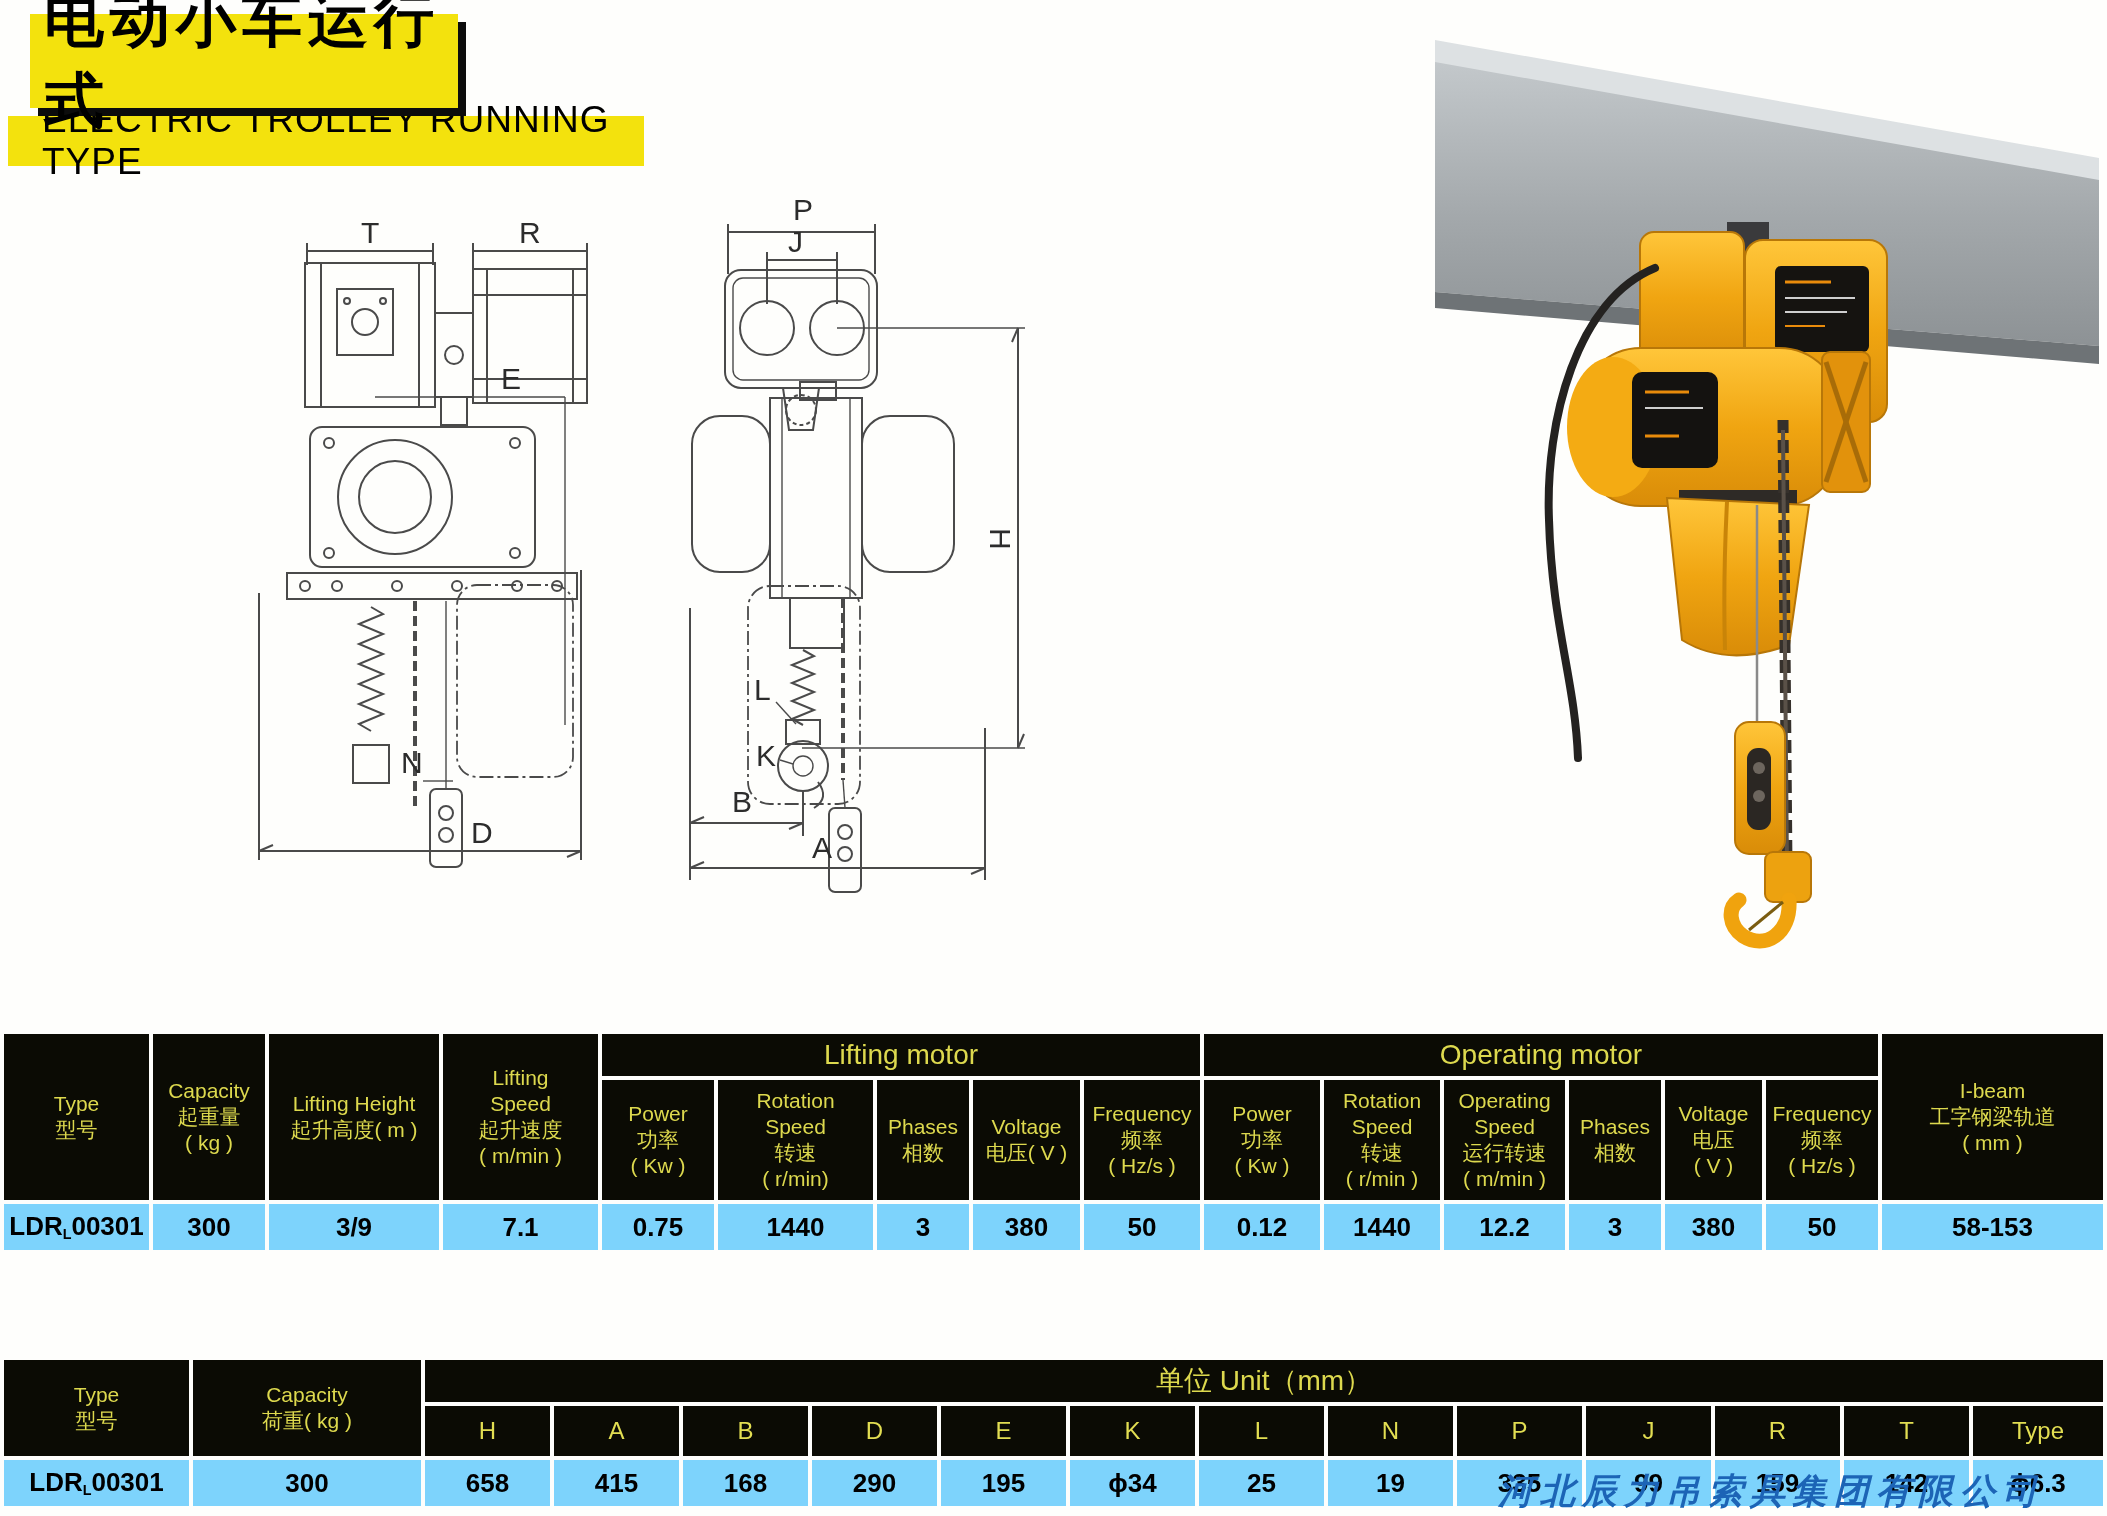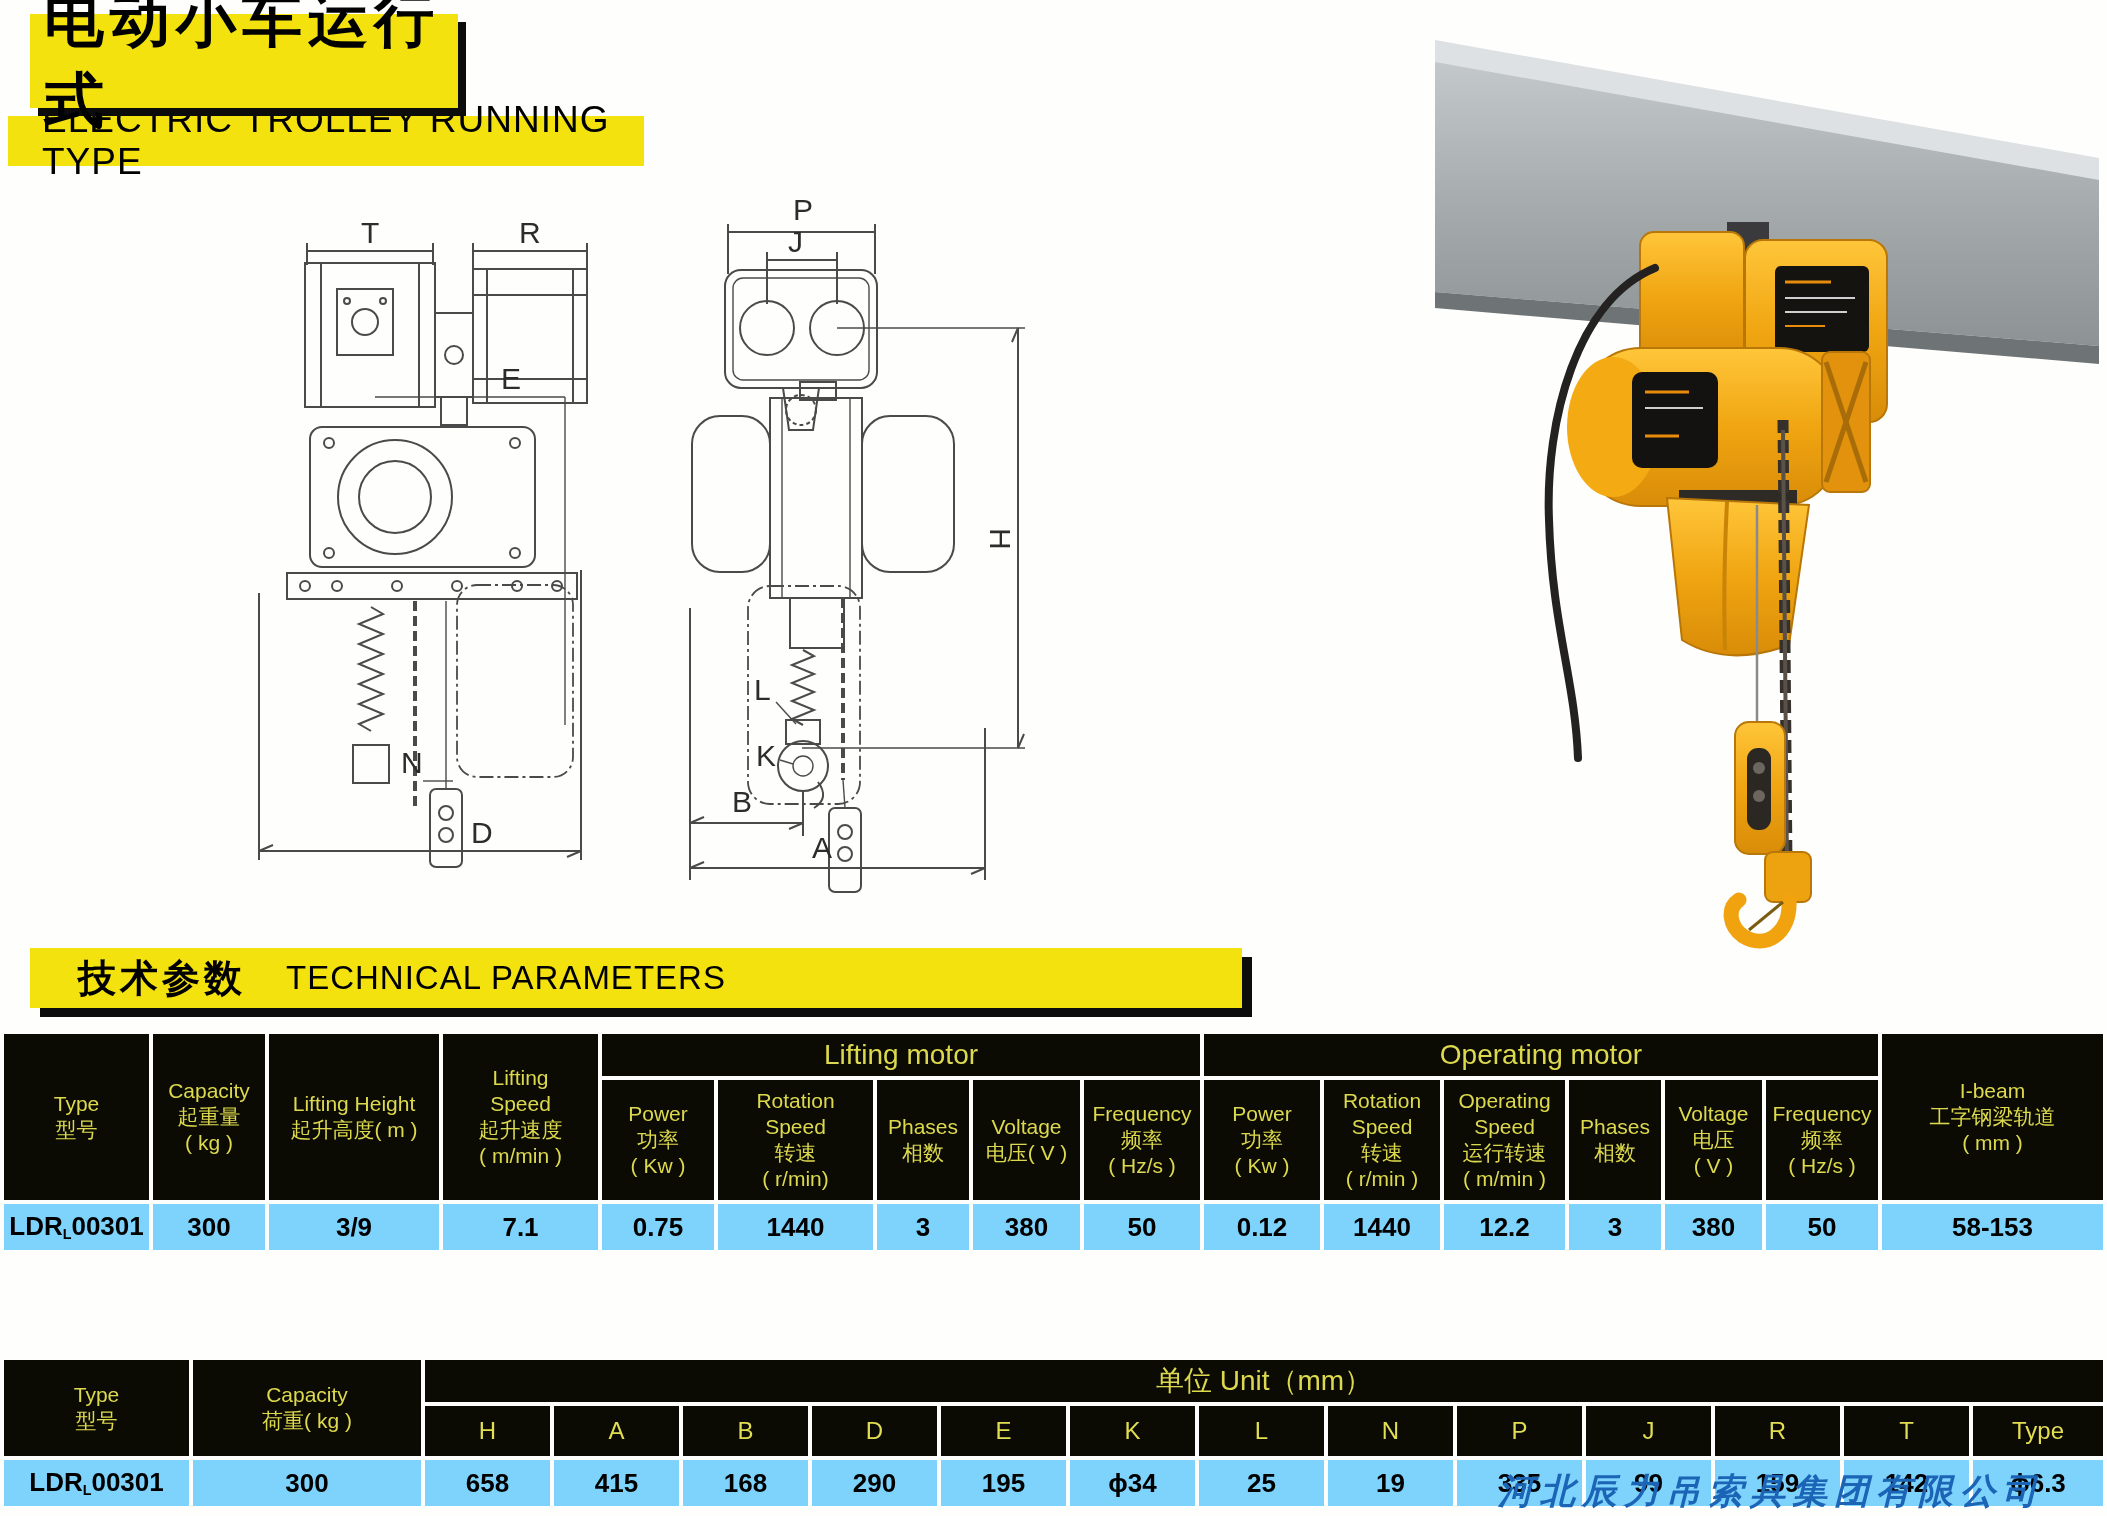--- a/index.html
+++ b/index.html
@@ -265,24 +265,20 @@
         <circle cx="332" cy="796" r="6" fill="#6d665e"></circle>
     </g>
 
     <g>
       <rect x="338" y="852" width="46" height="50" rx="8" fill="#eda20f" stroke="#b87708" stroke-width="2"></rect>
       <path d="M362,900 C364,934 338,950 316,936 C302,926 300,908 312,900" stroke="#f0a30e" stroke-width="15" fill="none" stroke-linecap="round"></path>
       <line x1="356" y1="902" x2="322" y2="930" stroke="#7a5c10" stroke-width="3"></line>
     </g>
   </svg>
 
-  <div class="banner section-banner banner-tech shadow">
-    <span class="cn">技术参数</span>
-    <span class="en">TECHNICAL PARAMETERS</span>
-  </div>
 
   <table class="spec" id="tech-table">
     <colgroup>
       <col style="width:145px">
         <col style="width:112px">
         <col style="width:170px">
         <col style="width:155px">
       <col style="width:112px">
         <col style="width:155px">
         <col style="width:92px">

